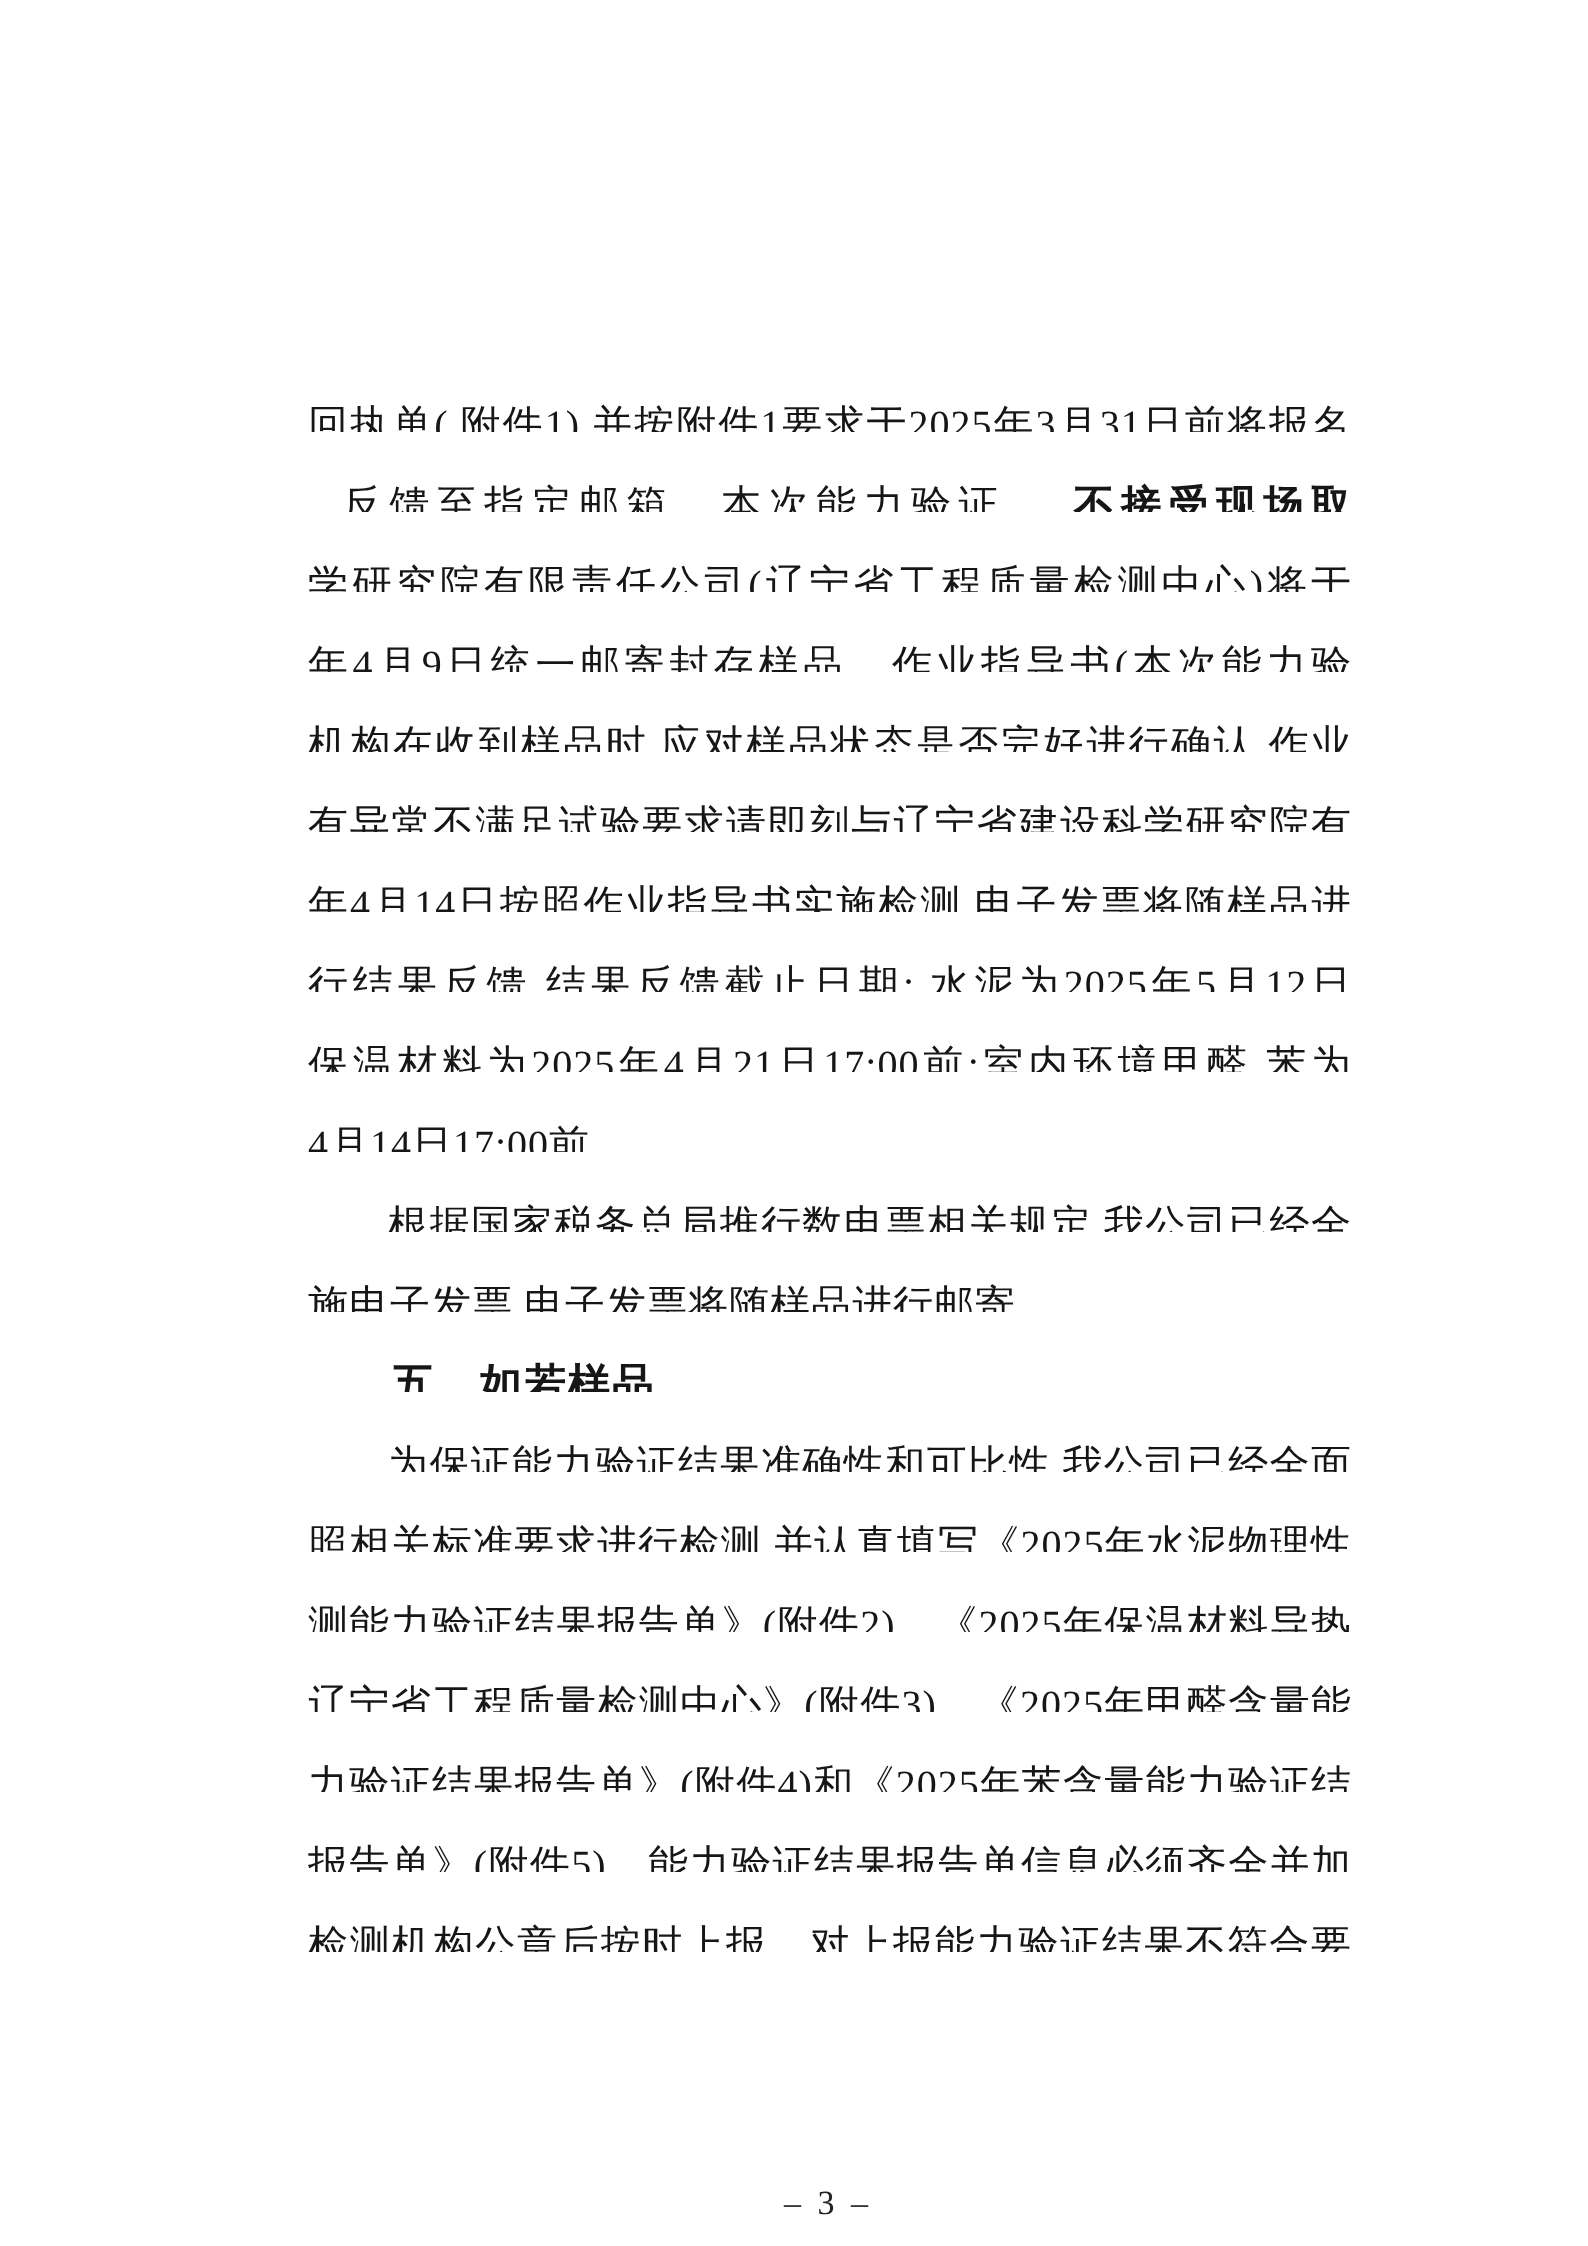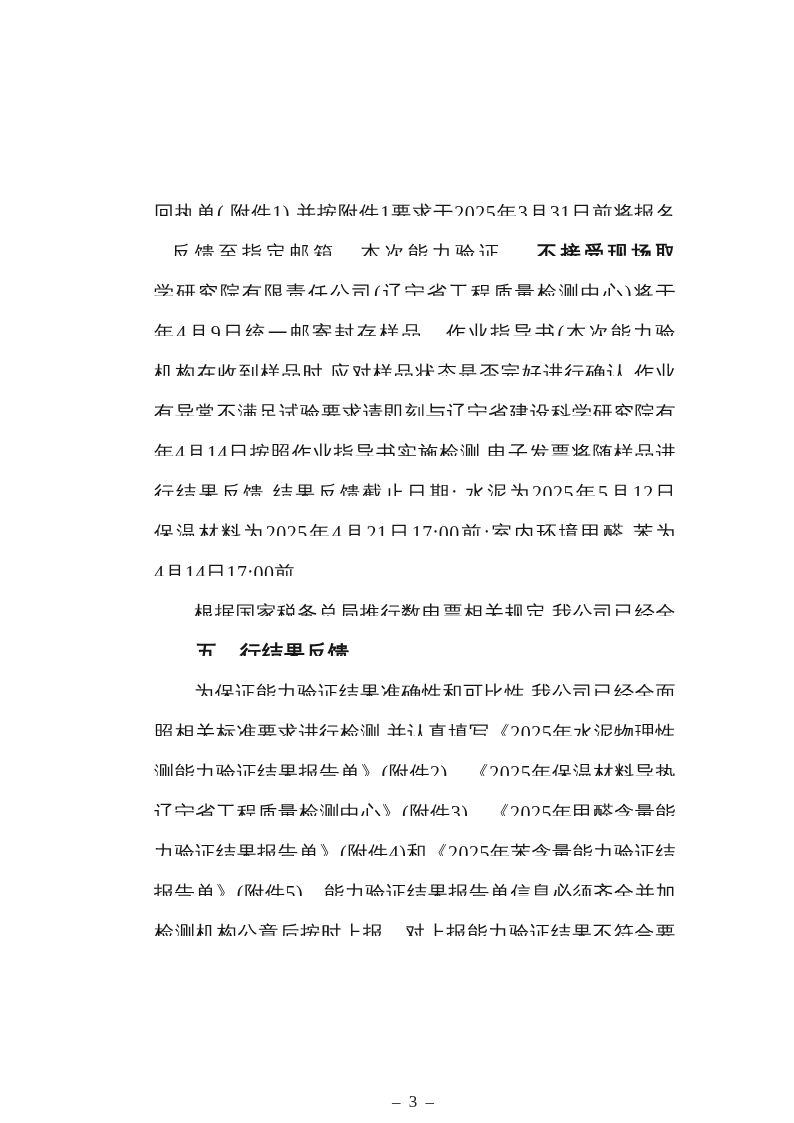--- a/index.html
+++ b/index.html
@@ -80,21 +80,22 @@
     <div class="ln"><span>反馈至指定邮箱。本次能力验证</span><span class="emph-underline">不接受现场取样</span><span class="emph">,</span><span>辽宁省建设科</span></div>
     <div class="ln">学研究院有限责任公司(辽宁省工程质量检测中心)将于2025</div>
     <div class="ln">年4月9日统一邮寄封存样品、作业指导书(本次能力验证)。各</div>
     <div class="ln">机构在收到样品时,应对样品状态是否完好进行确认,作业指导书</div>
     <div class="ln">有异常不满足试验要求请即刻与辽宁省建设科学研究院有限责</div>
     <div class="ln">年4月14日按照作业指导书实施检测,电子发票将随样品进行邮寄</div>
     <div class="ln">行结果反馈,结果反馈截止日期: 水泥为2025年5月12日17:00前;</div>
     <div class="ln">保温材料为2025年4月21日17:00前;室内环境甲醛,苯为2025年</div>
     <div class="ln ln--short">4月14日17:00前。</div>
     <div class="ln ln--indent">根据国家税务总局推行数电票相关规定,我公司已经全面实</div>
-    <div class="ln ln--heading">五、行结果反馈</div>
+    <div class="ln ln--short">施电子发票,电子发票将随样品进行邮寄。</div>
+    <div class="ln ln--heading">五、如若样品</div>
     <div class="ln ln--indent">为保证能力验证结果准确性和可比性,我公司已经全面实</div>
     <div class="ln">照相关标准要求进行检测,并认真填写《2025年水泥物理性能检</div>
     <div class="ln">测能力验证结果报告单》(附件2)、《2025年保温材料导热系</div>
     <div class="ln">辽宁省工程质量检测中心》(附件3)、《2025年甲醛含量能</div>
     <div class="ln">力验证结果报告单》(附件4)和《2025年苯含量能力验证结果</div>
     <div class="ln">报告单》(附件5)。能力验证结果报告单信息必须齐全并加盖</div>
     <div class="ln">检测机构公章后按时上报。对上报能力验证结果不符合要求或过</div>
   </div>
 
   <div class="page-footer">– 3 –</div>

